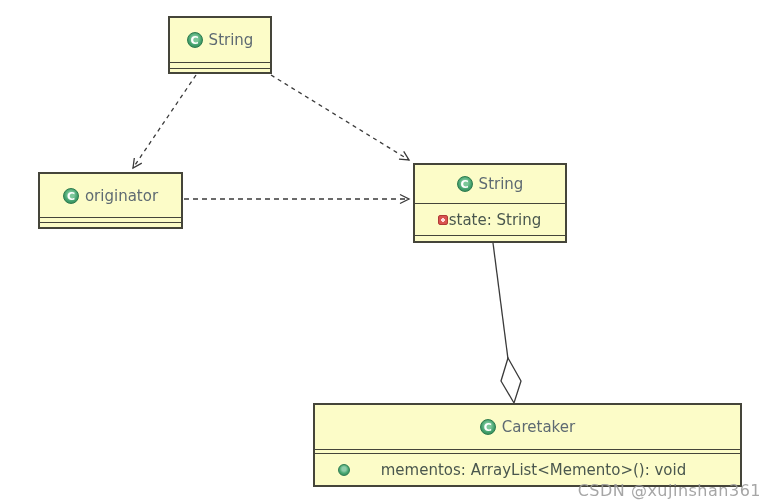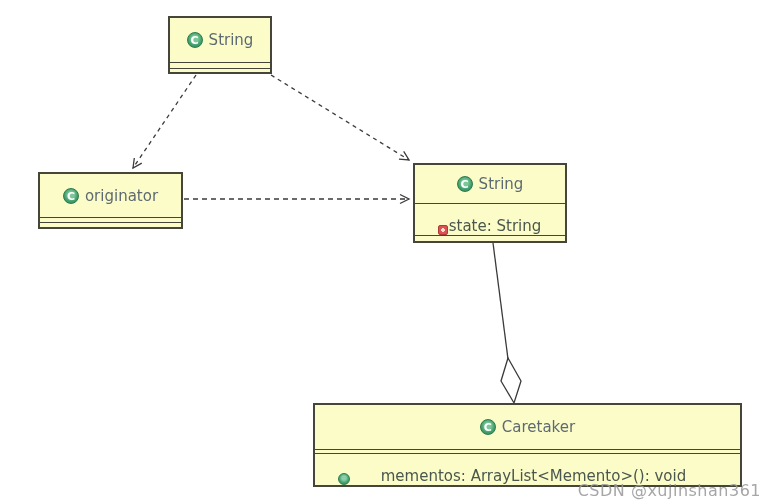--- a/index.html
+++ b/index.html
@@ -43,21 +43,21 @@
     font-size: 11px;
     font-weight: bold;
     line-height: 16px;
     text-align: center;
     box-sizing: border-box;
     flex: 0 0 auto;
   }
 
   .member-row {
     display: flex;
-    align-items: flex-end;
+    align-items: center;
     padding: 0 23px;
     font-size: 15px;
     color: #4a574e;
     flex: 0 0 auto;
   }
   .member-row .txt { flex: 1; text-align: center; white-space: nowrap; }
 
   .ficon {
     width: 10px; height: 10px;
     border-radius: 2px;

